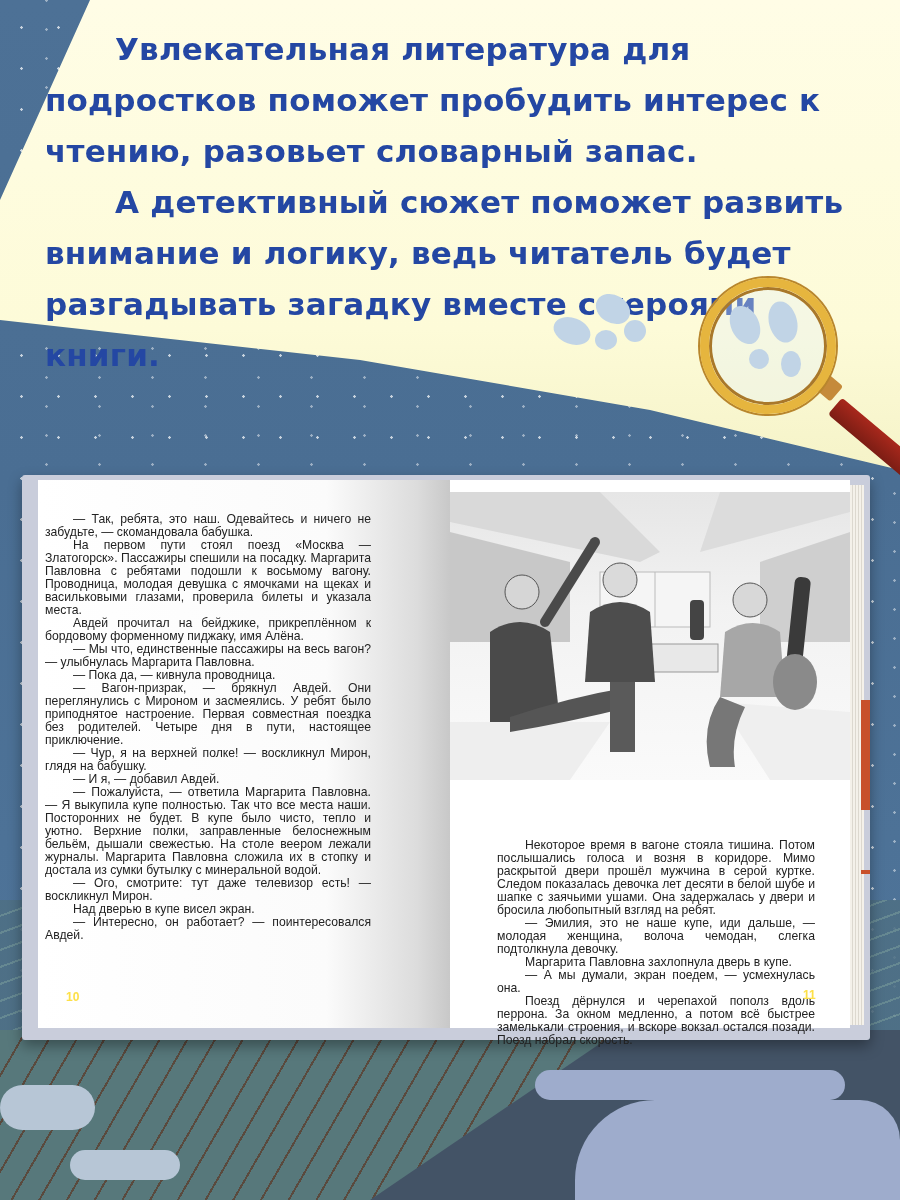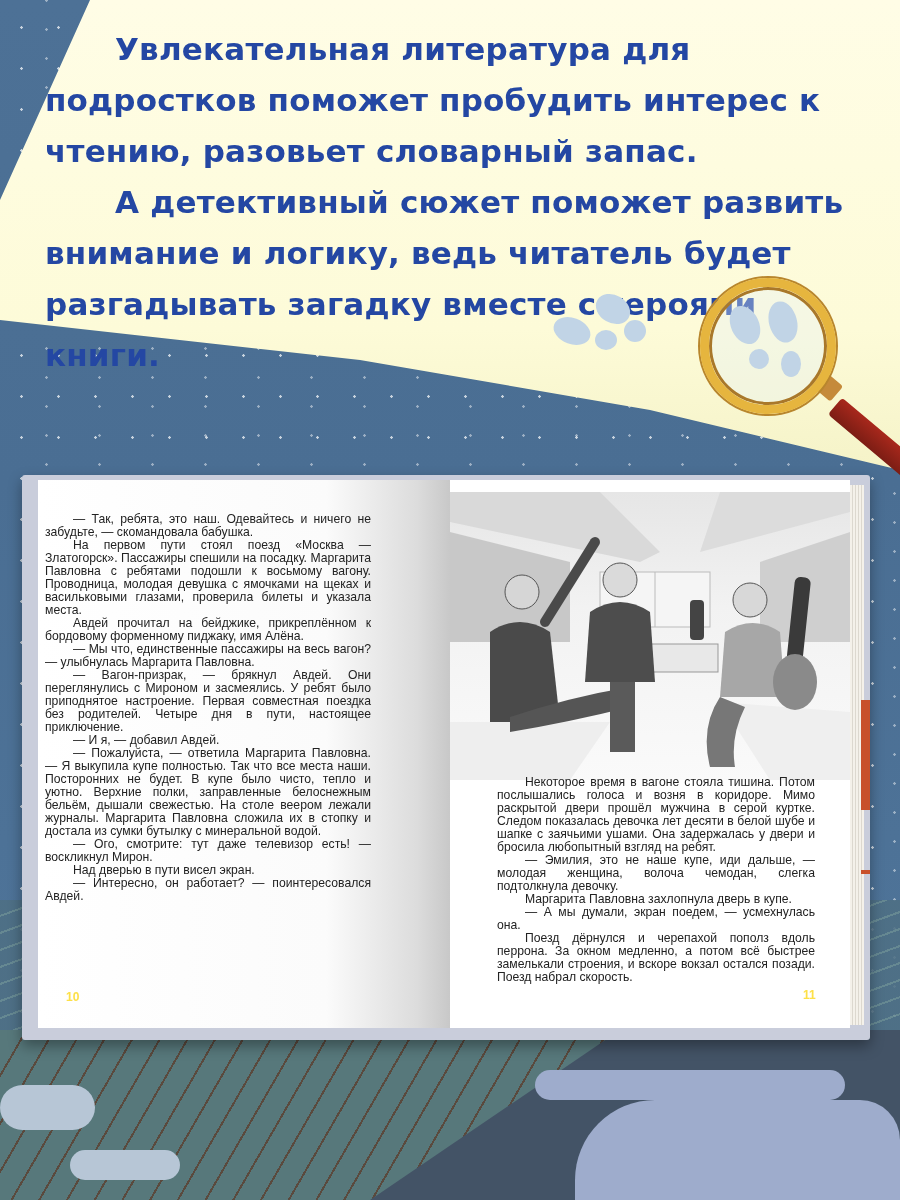--- a/index.html
+++ b/index.html
@@ -29,21 +29,21 @@
   .page-left{position:absolute;left:38px;top:480px;width:412px;height:548px;
     background:linear-gradient(90deg,#ffffff 0%,#fbfbfb 70%,#dcdcdc 92%,#c8c8c8 100%);}
   .page-right{position:absolute;left:450px;top:480px;width:400px;height:548px;background:#ffffff;}
   .page-edges{position:absolute;left:850px;top:485px;width:14px;height:540px;
     background:repeating-linear-gradient(90deg,#f4f1ea 0 2px,#dcd8cf 2px 3px);}
   .spine-strip{position:absolute;left:861px;top:700px;width:9px;height:110px;background:#c8502a;}
   .spine-strip2{position:absolute;left:861px;top:870px;width:9px;height:4px;background:#c8502a;}
   .body-text{position:absolute;color:#222;font-family:"Liberation Sans",sans-serif;font-size:12.2px;line-height:13px;text-align:justify;}
   .body-text p{margin:0;text-indent:28px;}
   .left-text{left:45px;top:513px;width:326px;}
-  .right-text{left:497px;top:776px;width:318px;}
+  .right-text{left:497px;top:839px;width:318px;}
   .pnum{position:absolute;font-family:"Liberation Sans",sans-serif;font-size:12px;font-weight:bold;color:#fde047;}
   .illus{position:absolute;left:450px;top:492px;width:400px;height:288px;overflow:hidden;background:linear-gradient(180deg,#e6e6e6 0%,#f2f2f2 40%,#fafafa 100%);}
   .mag{position:absolute;left:700px;top:278px;width:118px;height:118px;border-radius:50%;
     border:9px solid #e6b53e;box-shadow:inset 0 0 0 3px #a9782a,0 0 0 2px #b8862d;background:rgba(230,240,250,.35);}
   .handle{position:absolute;left:835px;top:395px;width:120px;height:22px;background:linear-gradient(180deg,#a8281c,#7c1d14);
     transform:rotate(40deg);transform-origin:left center;border-radius:4px;}
   .collar{position:absolute;left:812px;top:375px;width:28px;height:20px;background:#c58a3a;transform:rotate(40deg);border-radius:3px;}
 </style>
 </head>
 <body>
@@ -91,25 +91,27 @@
 <div class="spine-strip2"></div>
 
 <div class="page-left"></div>
 <div class="page-right"></div>
 
 <div class="body-text left-text">
   <p>— Так, ребята, это наш. Одевайтесь и ничего не забудьте, — скомандовала бабушка.</p>
   <p>На первом пути стоял поезд «Москва — Златогорск». Пассажиры спешили на посадку. Маргарита Павловна с ребятами подошли к восьмому вагону. Проводница, молодая девушка с ямочками на щеках и васильковыми глазами, проверила билеты и указала места.</p>
   <p>Авдей прочитал на бейджике, прикреплённом к бордовому форменному пиджаку, имя Алёна.</p>
   <p>— Мы что, единственные пассажиры на весь вагон? — улыбнулась Маргарита Павловна.</p>
+  <p>— Пока да, — кивнула проводница.</p>
   <p>— Вагон-призрак, — брякнул Авдей. Они переглянулись с Мироном и засмеялись. У ребят было приподнятое настроение. Первая совместная поездка без родителей. Четыре дня в пути, настоящее приключение.</p>
+  <p>— Чур, я на верхней полке! — воскликнул Мирон, глядя на бабушку.</p>
   <p>— И я, — добавил Авдей.</p>
   <p>— Пожалуйста, — ответила Маргарита Павловна. — Я выкупила купе полностью. Так что все места наши. Посторонних не будет. В купе было чисто, тепло и уютно. Верхние полки, заправленные белоснежным бельём, дышали свежестью. На столе веером лежали журналы. Маргарита Павловна сложила их в стопку и достала из сумки бутылку с минеральной водой.</p>
   <p>— Ого, смотрите: тут даже телевизор есть! — воскликнул Мирон.</p>
-  <p>Над дверью в пути висел экран.</p>
+  <p>Над дверью в купе висел экран.</p>
   <p>— Интересно, он работает? — поинтересовался Авдей.</p>
 </div>
 <div class="pnum" style="left:66px;top:990px;">10</div>
 
 <div class="illus">
   <svg width="400" height="288" viewBox="0 0 400 288">
     <polygon points="0,0 150,0 210,60 190,70 0,30" fill="#d9d9d9"></polygon>
     <polygon points="400,0 270,0 250,60 400,20" fill="#dcdcdc"></polygon>
     <rect x="150" y="80" width="110" height="55" fill="#f5f5f5" stroke="#bbb"></rect>
     <line x1="205" y1="80" x2="205" y2="135" stroke="#bbb"></line>

